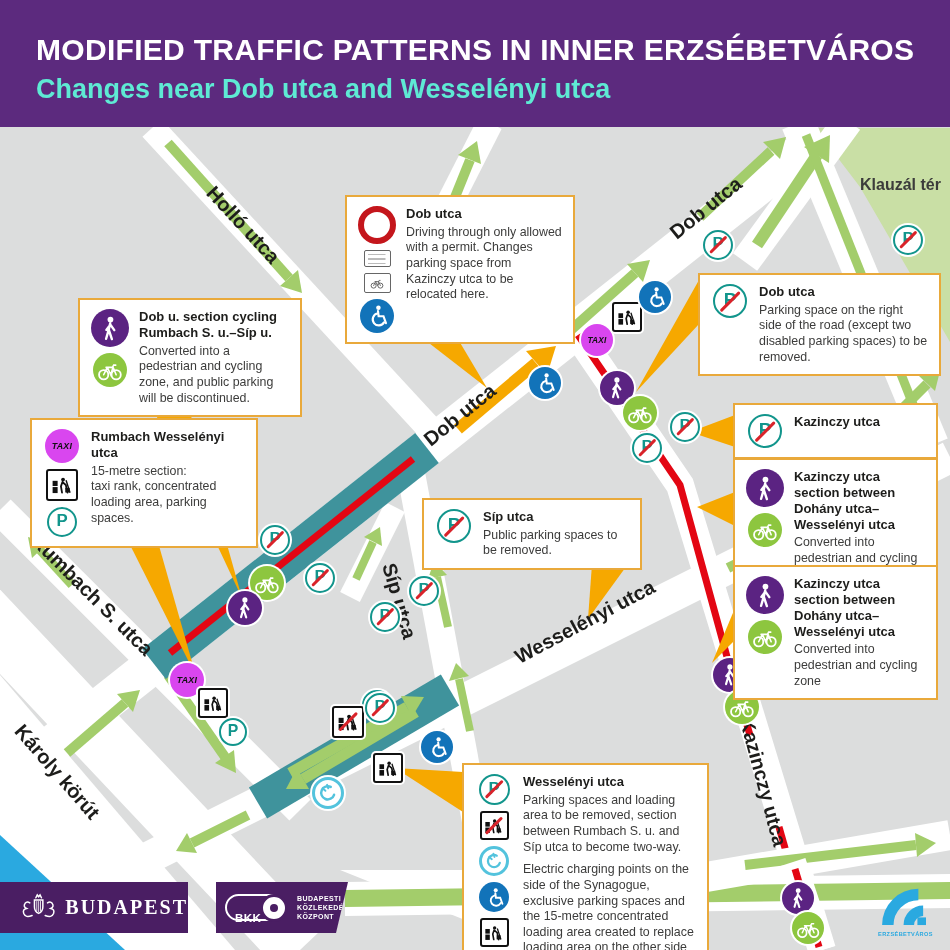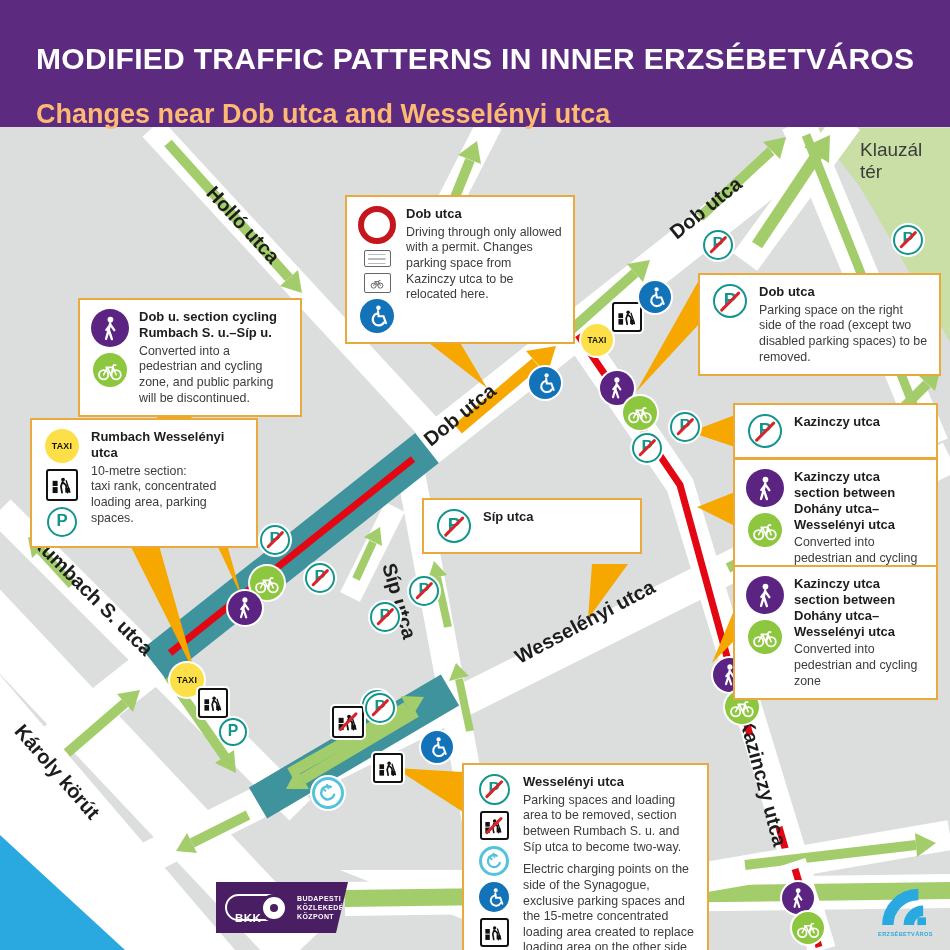--- a/index.html
+++ b/index.html
@@ -1,42 +1,42 @@
 <!DOCTYPE html>
 <html><head>
 <meta charset="utf-8">
 <style>
   html,body{margin:0;padding:0;background:#888;}
   .stage{position:relative;width:950px;height:950px;overflow:hidden;background:#dcdddd;
          font-family:"Liberation Sans","DejaVu Sans",sans-serif;}
   
   .hdr{position:absolute;left:0;top:0;width:950px;height:127px;background:#5c2a7e;
-       box-sizing:border-box;padding:42px 0 0 36px;z-index:20;}
+       box-sizing:border-box;padding:33px 0 0 36px;z-index:20;}
   .hdr .t1{color:#fff;font-weight:bold;font-size:30px;letter-spacing:.3px;}
-  .hdr .t2{color:#fdba74;font-weight:bold;font-size:27px;margin-top:23px;}
+  .hdr .t2{color:#5eead4;font-weight:bold;font-size:27px;margin-top:7px;}
   
   .map{position:absolute;left:0;top:127px;width:950px;height:823px;}
   .map svg.base{position:absolute;left:0;top:0;}
   
   .slab{position:absolute;font-weight:bold;font-size:20px;color:#1d1d1b;white-space:nowrap;
         transform:translate(-50%,-50%) rotate(var(--r));z-index:2;}
-  .alab{position:absolute;font-weight:normal;font-size:19px;color:#3c3c3b;line-height:1.15;z-index:2;width:86px;}
+  .alab{position:absolute;font-weight:bold;font-size:16px;color:#3c3c3b;line-height:1.15;z-index:2;width:86px;margin-top:37px;}
   
   .mic{position:absolute;border-radius:50%;display:flex;align-items:center;justify-content:center;
        box-shadow:0 0 0 2px #fff;z-index:3;box-sizing:border-box;}
   .cic{position:relative;border-radius:50%;display:flex;align-items:center;justify-content:center;
        flex:none;box-sizing:border-box;}
   .t-ped{background:#5b2382;color:#fff;}
   .t-bike{background:#8dc63f;color:#fff;}
   .t-dis{background:#1273b9;color:#fff;}
   .t-pok,.t-pno{background:#fff;border:2.5px solid #12958c;color:#12958c;}
   .pletter{font-weight:bold;font-size:1.05em;transform:translateY(-1px);}
   .slash{position:absolute;left:50%;top:5%;width:2.6px;height:90%;background:#d9232a;
          transform:translateX(-50%) rotate(45deg);border-radius:2px;}
-  .t-taxi{background:#fde047;color:#111;box-shadow:0 0 0 2px #fff;}
+  .t-taxi{background:#d946ef;color:#111;box-shadow:0 0 0 2px #fff;font-style:italic;}
   .t-taxi span{font-weight:bold;font-size:.52em;letter-spacing:.2px;}
   .t-load,.t-loadno{background:#fff;border:2px solid #111;border-radius:3px!important;color:#111;}
   .t-echg{background:#fff;border:3px solid #53c3dd;color:#53c3dd;}
   .t-stop{background:#fff;border:6px solid #c4161c;}
   .gi{width:76%;height:76%;display:block;}
   .gi2{width:86%;height:86%;display:block;}
   
   .sgn{width:27px;border:1.5px solid #666;border-radius:2px;background:#fff;box-sizing:border-box;
        display:flex;align-items:center;justify-content:center;color:#666;}
   .sgn.lines{height:17px;background:repeating-linear-gradient(#fff 0 3px,#bbb 3px 4.5px);background-size:70% 100%;background-position:center;background-repeat:no-repeat;}
@@ -437,34 +437,35 @@
             <svg class="gi2">
               <use href="#sy-load"></use>
             </svg>
           </div>
         <div class="cic t-pok" style="width:30px;height:30px;font-size:16px">
             <span class="pletter">P</span>
           </div>
       </div>
       <div class="btxt">
         <div class="bt">Rumbach Wesselényi utca</div>
-        <div class="bb" style="margin-bottom:0">10-metre section:</div>
+        <div class="bb" style="margin-bottom:0">15-metre section:</div>
         <div class="bb" style="margin-top:0">taxi rank, concentrated loading area, parking spaces.</div>
       </div>
     </div>
 
     <div class="box" style="left:422px;top:371px;width:220px">
       <div class="ics">
         <div class="cic t-pno" style="width:34px;height:34px;font-size:18px">
             <span class="pletter">P</span>
             <i class="slash"></i>
           </div>
       </div>
       <div class="btxt">
         <div class="bt">Síp utca</div>
+        <div class="bb">Public parking spaces to be removed.</div>
       </div>
     </div>
 
     <div class="box" style="left:698px;top:146px;width:243px">
       <div class="ics">
         <div class="cic t-pno" style="width:34px;height:34px;font-size:18px">
             <span class="pletter">P</span>
             <i class="slash"></i>
           </div>
       </div>
@@ -553,20 +554,32 @@
           </div>
       </div>
       <div class="btxt">
         <div class="bt">Wesselényi utca</div>
         <div class="bb">Parking spaces and loading area to be removed, section between Rumbach S. u. and Síp utca to become two-way.</div>
         <div class="bb">Electric charging points on the side of the Synagogue, exclusive parking spaces and the 15-metre concentrated loading area created to replace loading area on the other side to be accessible from Rumbach S. utca.</div>
       </div>
     </div>
   </div>
 
+  <div class="fbar1">
+    <svg width="42" height="34" viewBox="0 0 40 32">
+      <g stroke="#fff" fill="none" stroke-width="1.6" stroke-linecap="round">
+        <path d="M17 5 l1.5 -3 l1.5 2 l1.5 -2 l1.5 3"></path>
+        <path d="M15.5 7.5 h9 v7.5 q0 5 -4.5 6.8 q-4.5 -1.8 -4.5 -6.8 z"></path>
+        <path d="M18 9 v10 M20 9 v11 M22 9 v10" stroke-width="0.9"></path>
+        <path d="M13 24 q-7 3 -9 -2 q-1.5 -4.5 3 -5.5 q-4 -2 -1.5 -5.5 q2 -2.5 5 -0.5"></path>
+        <path d="M27 24 q7 3 9 -2 q1.5 -4.5 -3 -5.5 q4 -2 1.5 -5.5 q-2 -2.5 -5 -0.5"></path>
+      </g>
+    </svg>
+    <span class="bud">BUDAPEST</span>
+  </div>
 
   <div class="fbar2">
     <div class="bkkl">
       <span>BKK</span>
       <i class="bkkc">
           <i class="bkkh"></i>
         </i>
     </div>
     <div class="bkorg">
       <span>BUDAPESTI</span>

